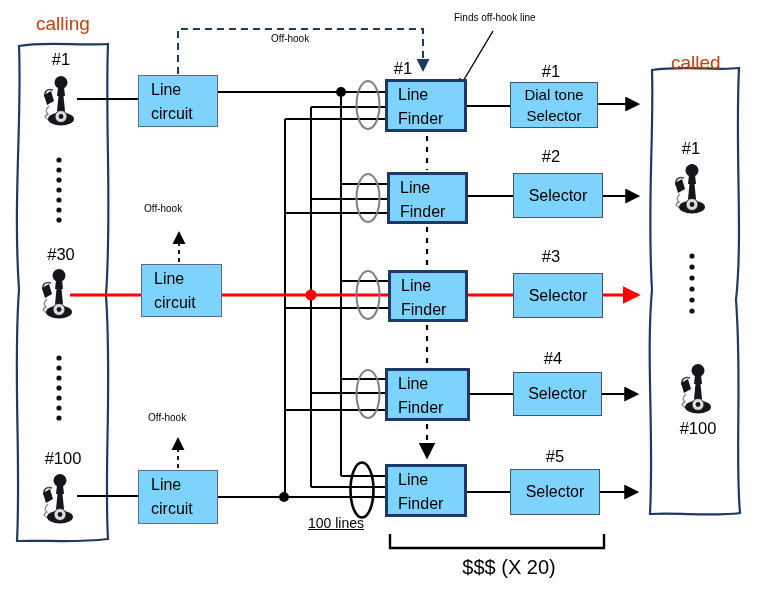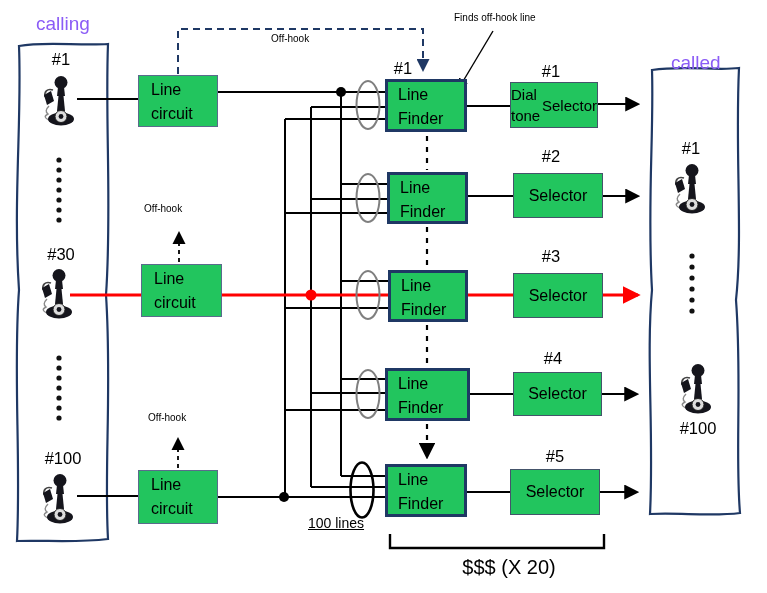--- a/index.html
+++ b/index.html
@@ -2,34 +2,34 @@
 <html><head>
 <meta charset="utf-8">
 <style>
   html,body{margin:0;padding:0;}
   body{
     width:767px;height:593px;position:relative;background:#fff;overflow:hidden;
     font-family:"Liberation Sans", sans-serif;color:#000;
   }
   svg.layer{position:absolute;left:0;top:0;z-index:0;}
   .lbl{position:absolute;z-index:2;white-space:nowrap;}
-  .panel-title{font-size:19px;color:#8b5cf6;}
+  .panel-title{font-size:19px;color:#c2410c;}
   .tag{font-size:16.5px;transform:translateX(-50%);}
   .small{font-size:10px;}
   .tiny{font-size:14px;text-decoration:underline;}
   .cost{font-size:20px;transform:translateX(-50%);}
   .box{
-    position:absolute;z-index:1;background:#22c55e;box-sizing:border-box;
+    position:absolute;z-index:1;background:#7dd3fc;box-sizing:border-box;
     font-size:16px;line-height:1.5;
   }
   .lf{border:3px solid #1f3864;padding:1px 0 0 10px;}
   .lc{border:1.6px solid #5a6b8c;padding:2px 0 0 12px;}
   .thin{border:1.6px solid #44546a;}
   .sel{display:flex;align-items:center;justify-content:center;}
-  .dts{flex-direction:row;font-size:15px;line-height:1.4;}
+  .dts{flex-direction:column;font-size:15px;line-height:1.4;}
 </style>
 </head>
 <body>
 
 <svg class="layer" width="767" height="593" viewBox="0 0 767 593">
   <defs>
     <marker id="ab" viewBox="0 0 10 10" refX="8.5" refY="5" markerWidth="7.5" markerHeight="7.5" orient="auto-start-reverse">
       <path d="M0,0 L10,5 L0,10 z" fill="#000"></path>
     </marker>
     <marker id="ar" viewBox="0 0 10 10" refX="8.5" refY="5" markerWidth="6" markerHeight="6" orient="auto-start-reverse">

